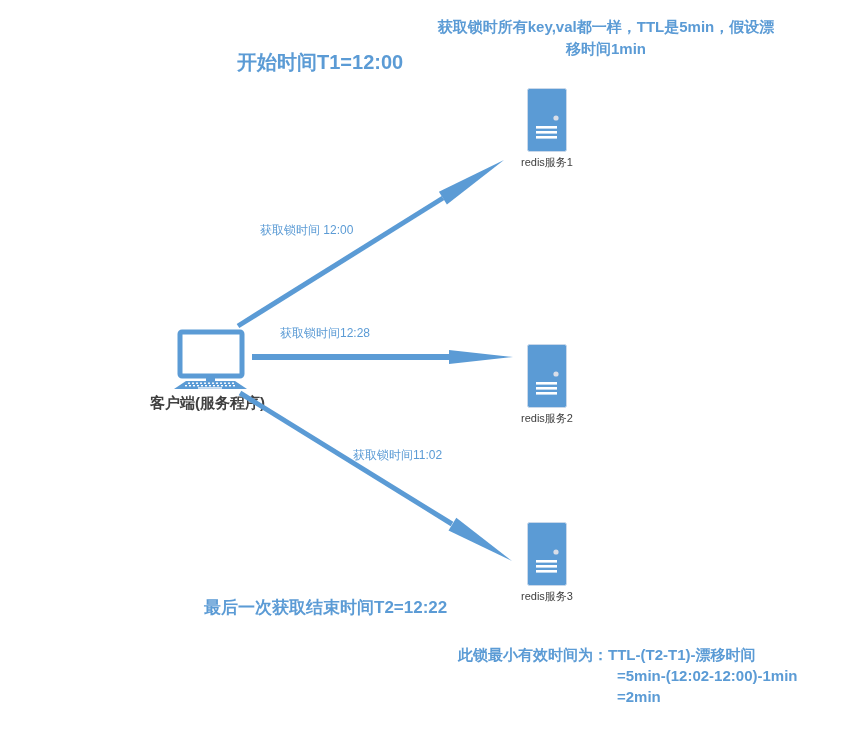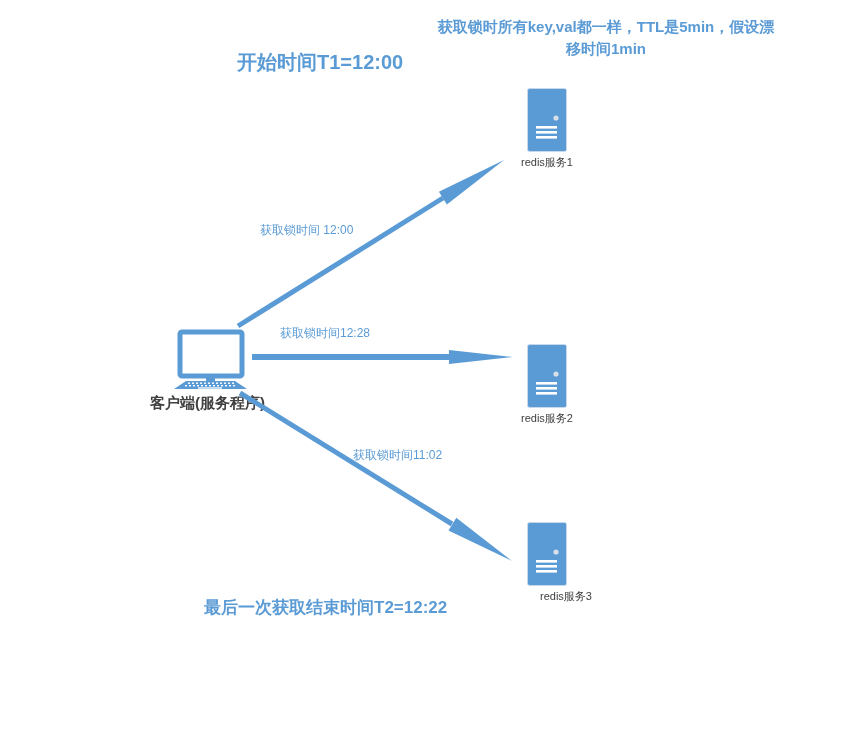--- a/index.html
+++ b/index.html
@@ -16,21 +16,21 @@
   .end-time{left:204px;top:596px;font-size:17px;font-weight:600;z-index:2;}
   .validity{left:458px;top:644px;font-size:15px;line-height:21px;font-weight:600;z-index:2;}
   .validity .indent{margin-left:159px;}
   .arrow-label{font-size:12px;color:#5B9BD5;white-space:nowrap;z-index:2;}
   .arrow-label-1{left:260px;top:222px;}
   .arrow-label-2{left:280px;top:325px;}
   .arrow-label-3{left:353px;top:447px;}
   .server{width:90px;text-align:center;z-index:2;}
   .server-1{left:502px;top:88px;}
   .server-2{left:502px;top:328px;margin-top:16px;}
-  .server-3{left:502px;top:522px;text-align:right;}
+  .server-3{left:502px;top:522px;}
   .server svg{display:block;margin:0 auto;}
   .node-label{margin-top:3px;font-size:11px;color:#404040;white-space:nowrap;}
   .client{left:168px;top:328px;z-index:2;}
   .client-label{left:150px;top:394px;font-size:15px;font-weight:600;color:#404040;white-space:nowrap;z-index:2;}
   .arrows-layer{position:absolute;left:0;top:0;z-index:3;pointer-events:none;}
 </style>
 </head>
 <body>
 
 <div class="canvas">
@@ -126,14 +126,19 @@
       <circle cx="29" cy="30" r="2.6" fill="#D9DEE8"></circle>
       <rect x="9" y="38" width="21" height="2.6" fill="#ffffff"></rect>
       <rect x="9" y="43" width="21" height="2.6" fill="#ffffff"></rect>
       <rect x="9" y="48" width="21" height="2.6" fill="#ffffff"></rect>
     </svg>
     <div class="node-label">redis服务3</div>
   </div>
 
   <div class="abs note end-time">最后一次获取结束时间T2=12:22</div>
 
+  <div class="abs note validity">
+    <div>此锁最小有效时间为：TTL-(T2-T1)-漂移时间</div>
+    <div class="indent">=5min-(12:02-12:00)-1min</div>
+    <div class="indent">=2min</div>
+  </div>
 
 </div>
 
 </body></html>

